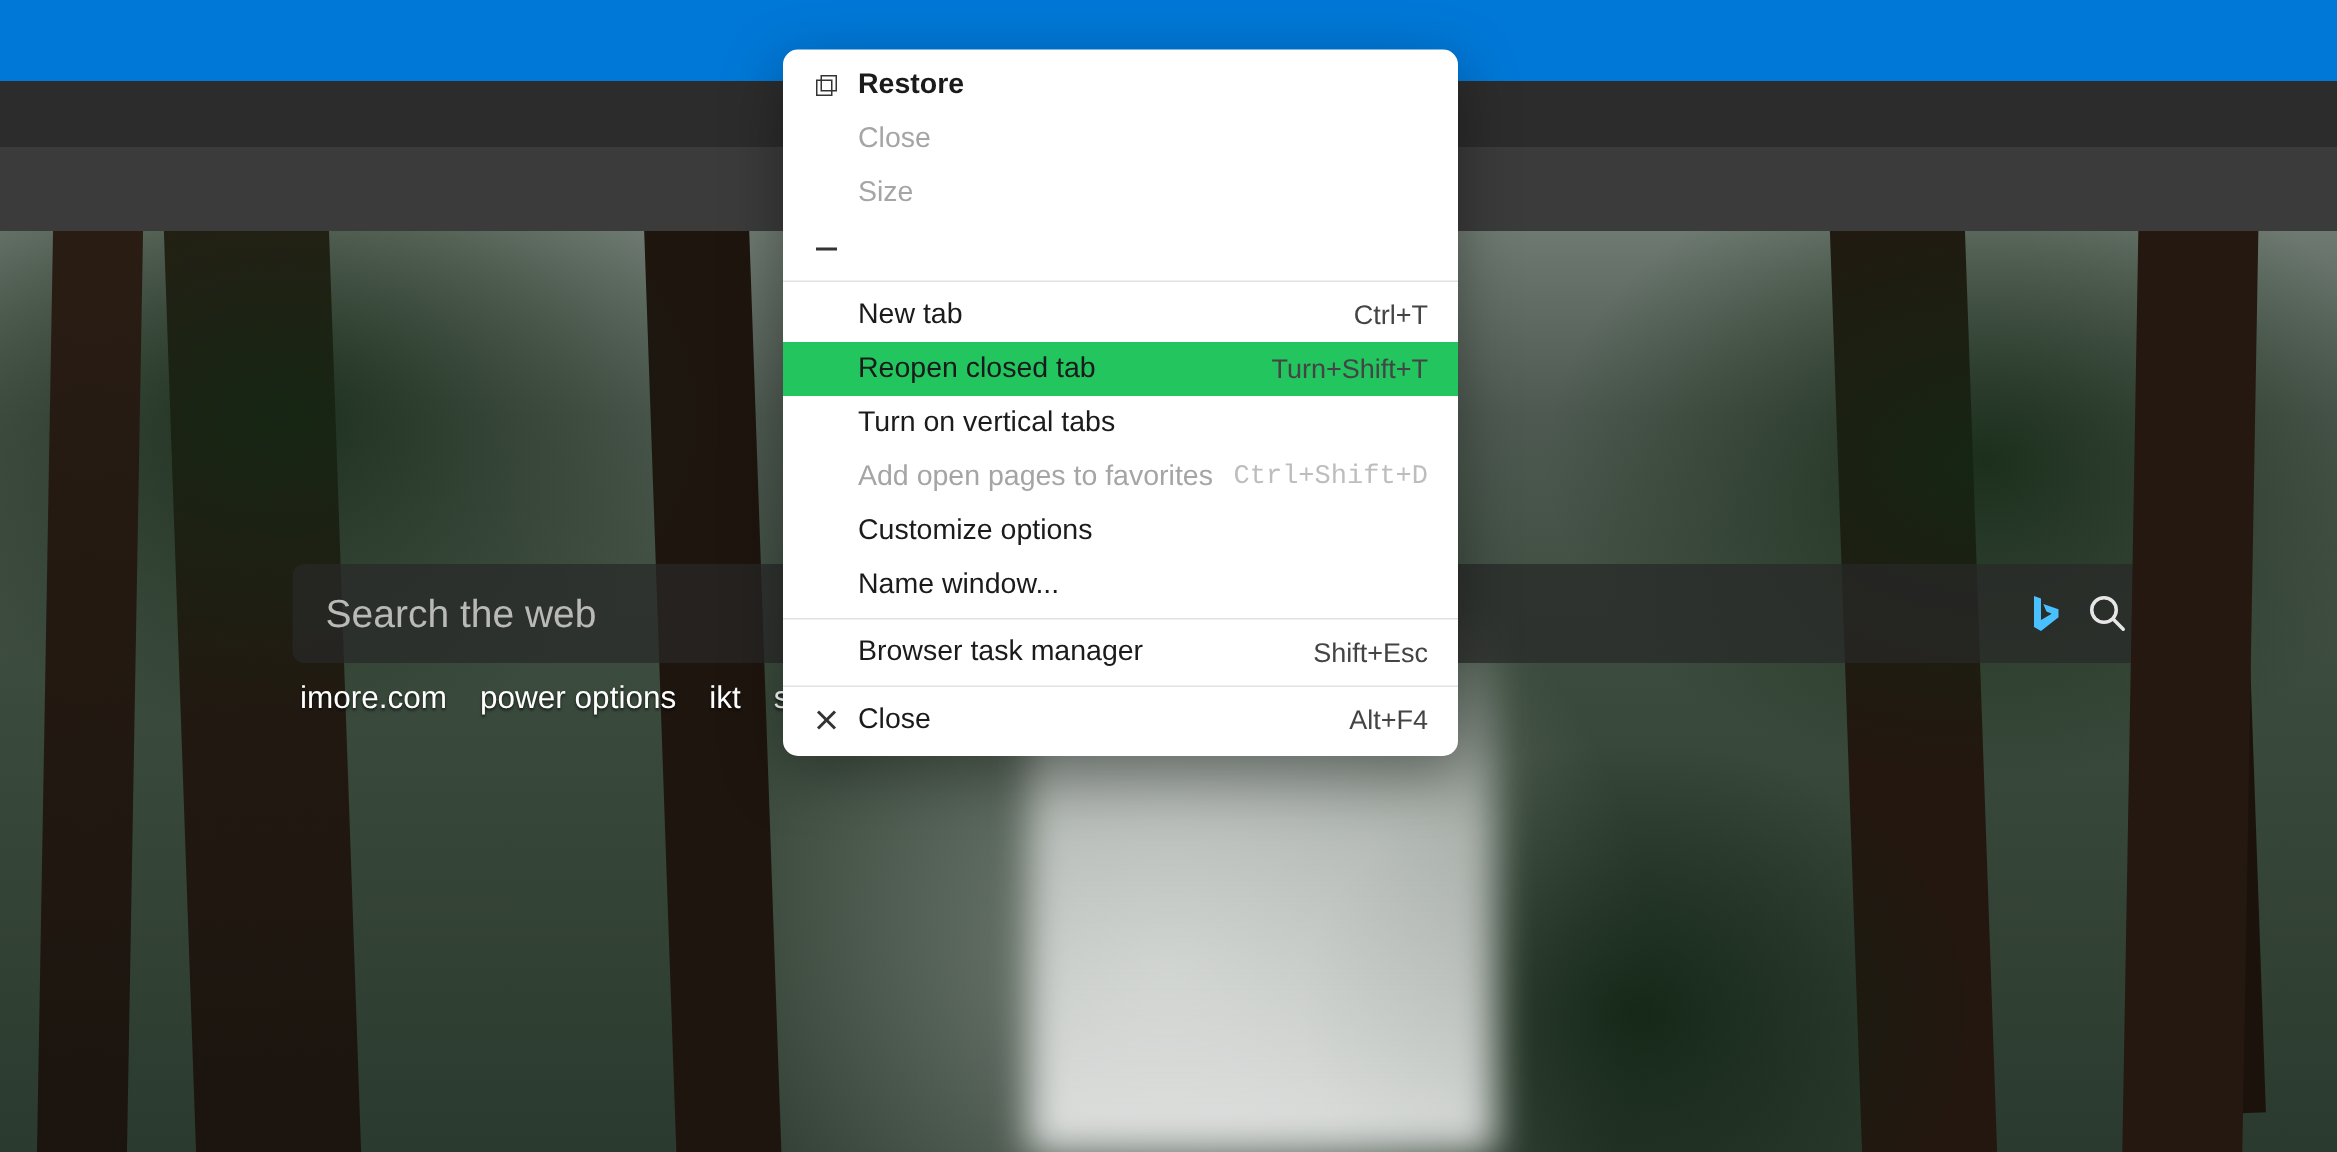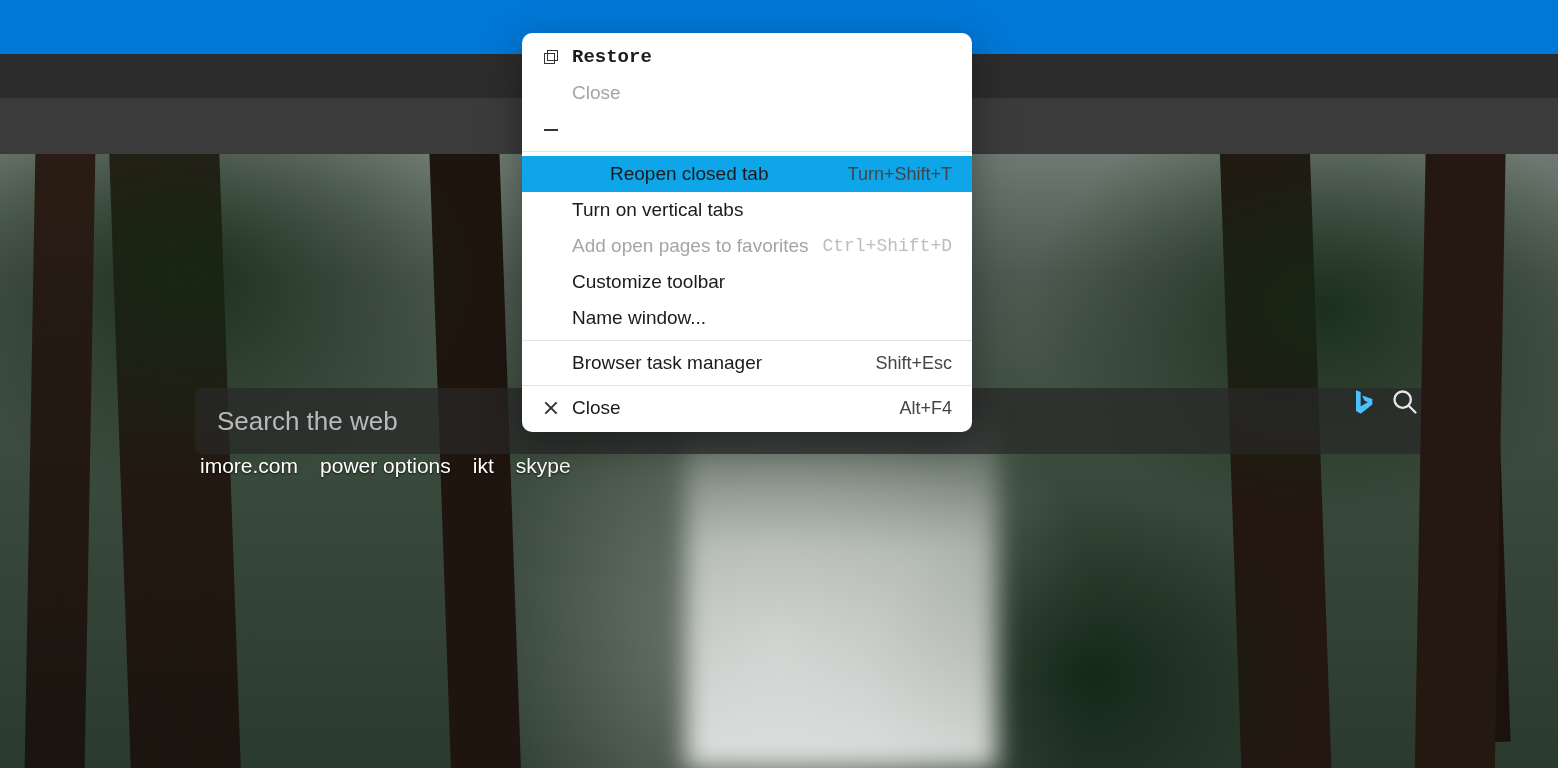--- a/index.html
+++ b/index.html
@@ -53,26 +53,27 @@
   .mist {
     position: absolute; left: 44%; right: 36%; top: 40%; bottom: 0;
     background: linear-gradient(180deg, rgba(255,255,255,0.0), rgba(255,255,255,0.55) 40%, rgba(255,255,255,0.8));
     filter: blur(12px);
     pointer-events: none;
   }
 
   .search-wrap {
     position: absolute;
     left: 195px;
-    top: 234px;
+    top: 222px;
     width: 1246px;
     height: 66px;
     background: rgba(40,40,40,0.72);
     border-radius: 8px;
     display: flex;
+    align-items: center;
     padding: 0 22px;
     gap: 14px;
   }
   .search-input {
     flex: 1;
     background: transparent;
     border: none;
     outline: none;
     color: #d9d9d9;
     font-size: 26px;
@@ -107,31 +108,31 @@
     color: #1b1b1b;
     z-index: 100;
   }
   .menu-item {
     display: flex;
     align-items: center;
     height: 36px;
     padding: 0 20px 0 14px;
     cursor: default;
   }
-  .menu-item.hovered { background: #0ea5e9; gap: 38px; }
+  .menu-item.hovered { background: #22c55e; }
   .menu-item.disabled { color: #a5a5a5; }
   .menu-item .icon-slot {
     width: 30px; display: flex; justify-content: center; align-items: center;
     font-size: 16px; color: #333;
   }
   .menu-item.disabled .icon-slot { color: #bdbdbd; }
   .menu-item .label { flex: 1; padding-left: 6px; }
   .menu-item .accel { color: #444; font-size: 18px; }
   .menu-item.disabled .accel { color: #bdbdbd; font-family: Liberation Mono, monospace; }
-  .menu-item.bold .label { font-weight: 700; font-family: Liberation Mono, monospace; }
+  .menu-item.bold .label { font-weight: 700; }
   .menu-sep { height: 1px; background: #e2e2e2; margin: 4px 0; }
 
   .icon-restore, .icon-minimize, .icon-maximize, .icon-close {
     display: inline-block; width: 14px; height: 14px; position: relative;
   }
   .icon-minimize::before {
     content: ""; position: absolute; left: 0; right: 0; top: 50%; height: 2px; background: currentColor;
   }
   .icon-maximize::before {
     content: ""; position: absolute; left: 0; right: 0; top: 0; bottom: 0; border: 1.5px solid currentColor;
@@ -182,43 +183,52 @@
     <div class="menu-item enabled bold">
       <span class="icon-slot">
         <span class="icon-restore"></span>
       </span>
       <span class="label">Restore</span>
     </div>
     <div class="menu-item disabled">
       <span class="icon-slot"></span>
       <span class="label">Close</span>
     </div>
+    <div class="menu-item disabled">
+      <span class="icon-slot"></span>
+      <span class="label">Size</span>
+    </div>
     <div class="menu-item enabled">
       <span class="icon-slot">
         <span class="icon-minimize"></span>
       </span>
     </div>
     <div class="menu-sep"></div>
+    <div class="menu-item enabled">
+      <span class="icon-slot"></span>
+      <span class="label">New tab</span>
+      <span class="accel">Ctrl+T</span>
+    </div>
     <div class="menu-item enabled hovered">
       <span class="icon-slot"></span>
       <span class="label">Reopen closed tab</span>
       <span class="accel">Turn+Shift+T</span>
     </div>
     <div class="menu-item enabled">
       <span class="icon-slot"></span>
       <span class="label">Turn on vertical tabs</span>
     </div>
     <div class="menu-item disabled">
       <span class="icon-slot"></span>
       <span class="label">Add open pages to favorites</span>
       <span class="accel">Ctrl+Shift+D</span>
     </div>
     <div class="menu-item enabled">
       <span class="icon-slot"></span>
-      <span class="label">Customize toolbar</span>
+      <span class="label">Customize options</span>
     </div>
     <div class="menu-item enabled">
       <span class="icon-slot"></span>
       <span class="label">Name window...</span>
     </div>
     <div class="menu-sep"></div>
     <div class="menu-item enabled">
       <span class="icon-slot"></span>
       <span class="label">Browser task manager</span>
       <span class="accel">Shift+Esc</span>

